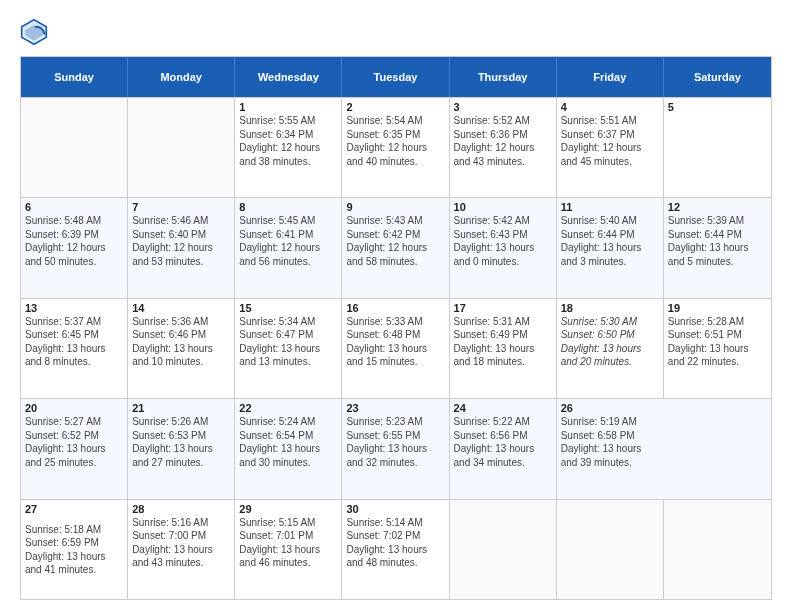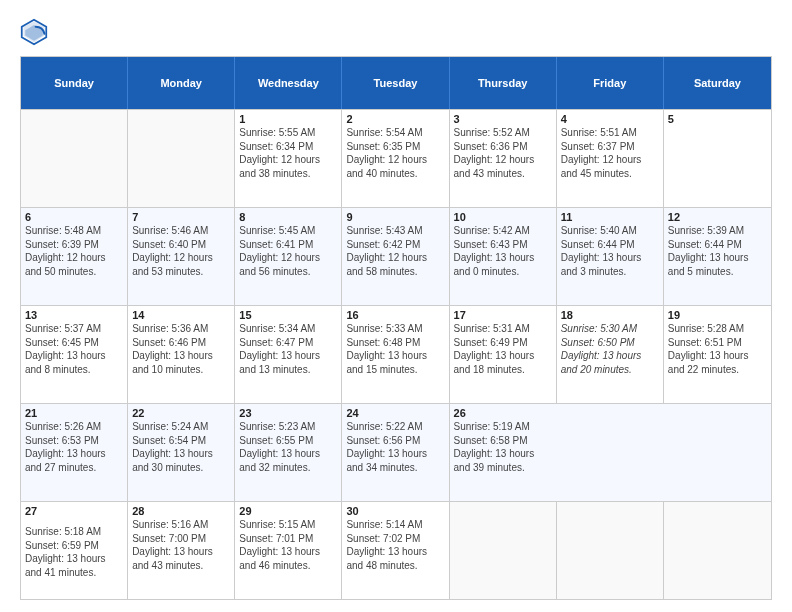--- a/index.html
+++ b/index.html
@@ -59,21 +59,21 @@
     .cal-header {
       display: grid;
       grid-template-columns: repeat(7, 1fr);
       background: #1a5fb4;
     }
     .cal-header-cell {
       color: #fff;
       font-size: 11px;
       font-weight: bold;
       text-align: center;
-      padding: 20px 2px;
+      padding: 14px 2px;
       border-right: 1px solid #3a7fd4;
     }
     .cal-header-cell:last-child { border-right: none; }
     .cal-body {
       flex: 1;
       display: flex;
       flex-direction: column;
     }
     .cal-row {
       flex: 1;
@@ -252,20 +252,26 @@
           </div>
           <div class="cal-cell">
             <div class="day-num">19</div>
             <div class="day-info" style="white-space: pre-line;">Sunrise: 5:28 AM
 Sunset: 6:51 PM
 Daylight: 13 hours and 22 minutes.</div>
           </div>
         </div>
         <div class="cal-row row-alt">
           <div class="cal-cell">
+            <div class="day-num">20</div>
+            <div class="day-info" style="white-space: pre-line;">Sunrise: 5:27 AM
+Sunset: 6:52 PM
+Daylight: 13 hours and 25 minutes.</div>
+          </div>
+          <div class="cal-cell">
             <div class="day-num">21</div>
             <div class="day-info" style="white-space: pre-line;">Sunrise: 5:26 AM
 Sunset: 6:53 PM
 Daylight: 13 hours and 27 minutes.</div>
           </div>
           <div class="cal-cell">
             <div class="day-num">22</div>
             <div class="day-info" style="white-space: pre-line;">Sunrise: 5:24 AM
 Sunset: 6:54 PM
 Daylight: 13 hours and 30 minutes.</div>

